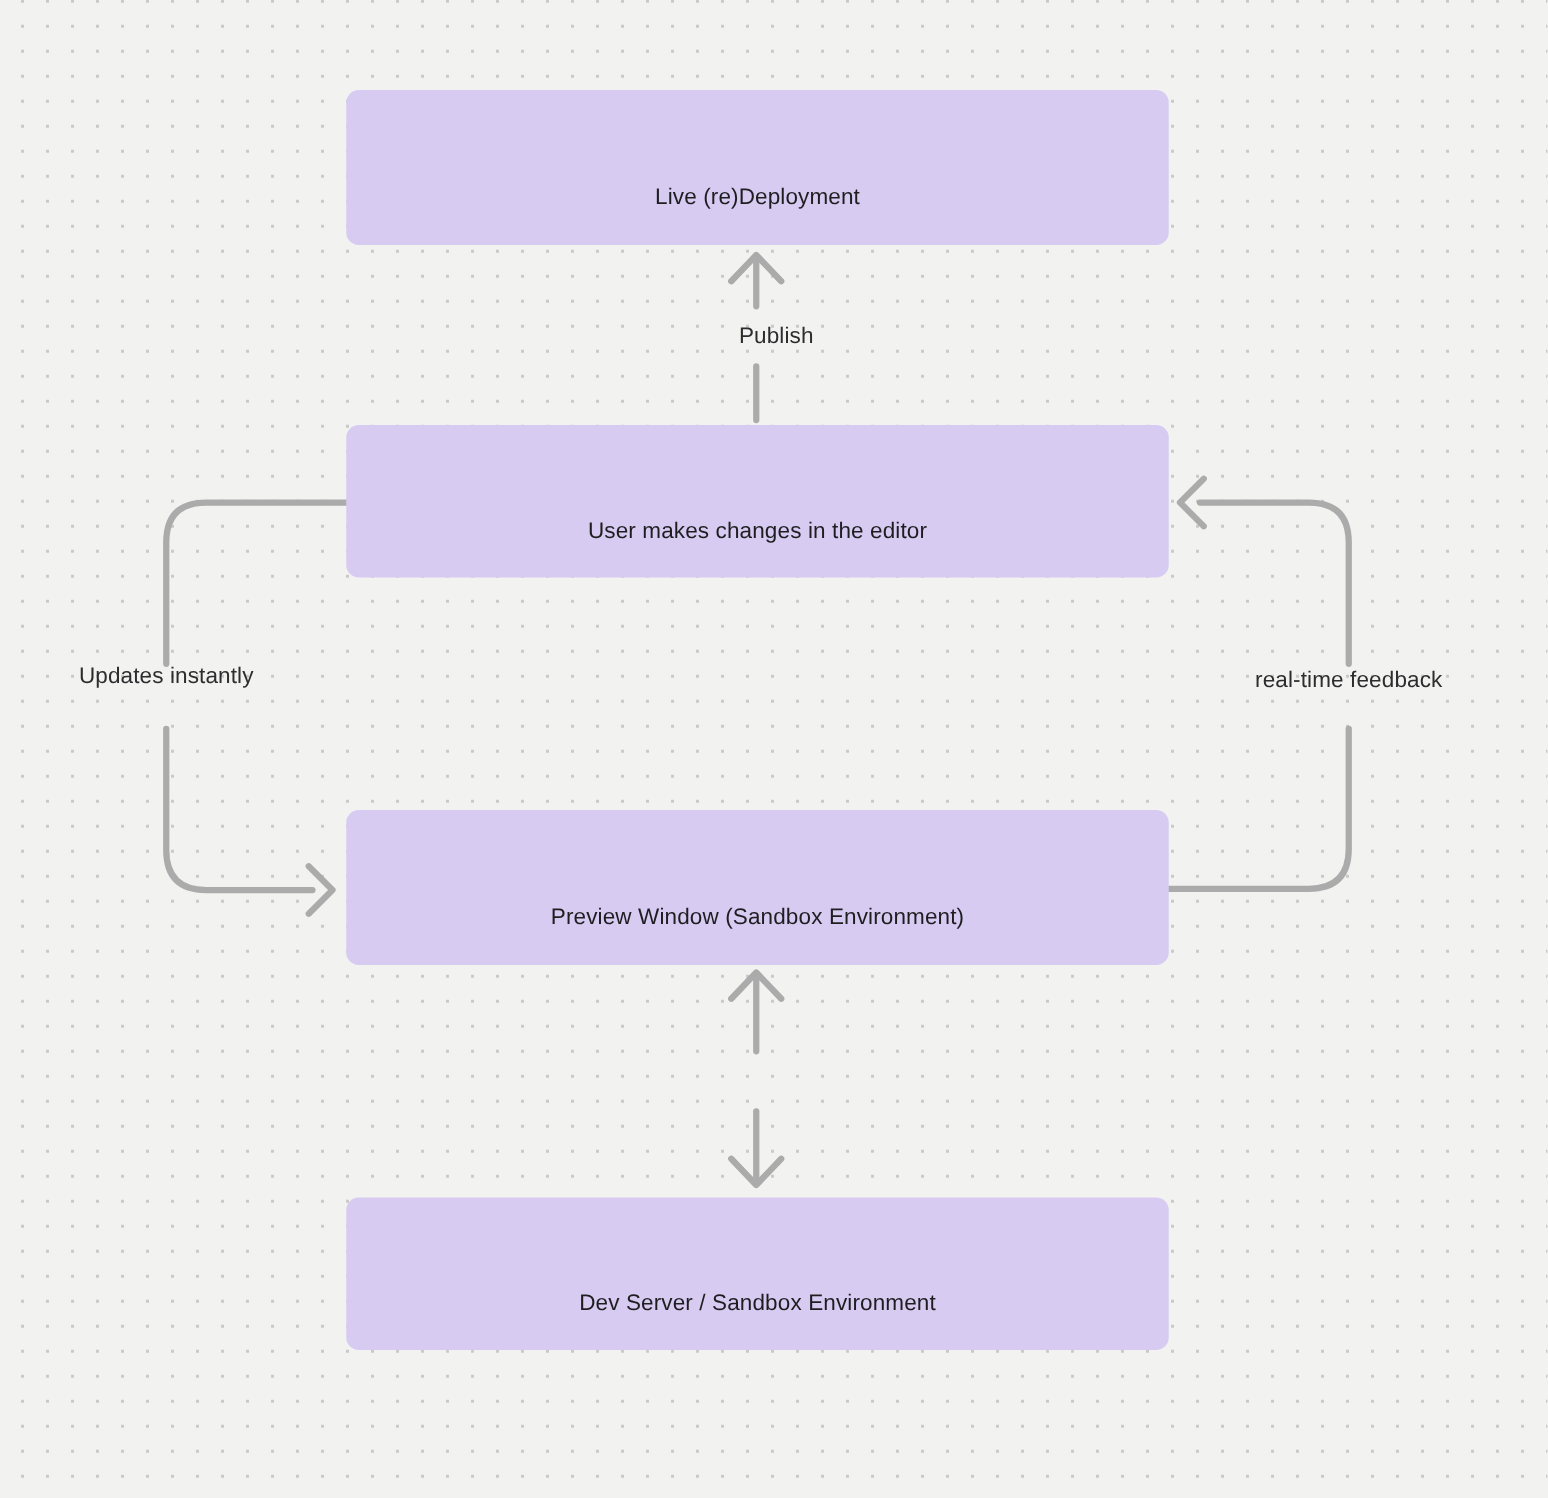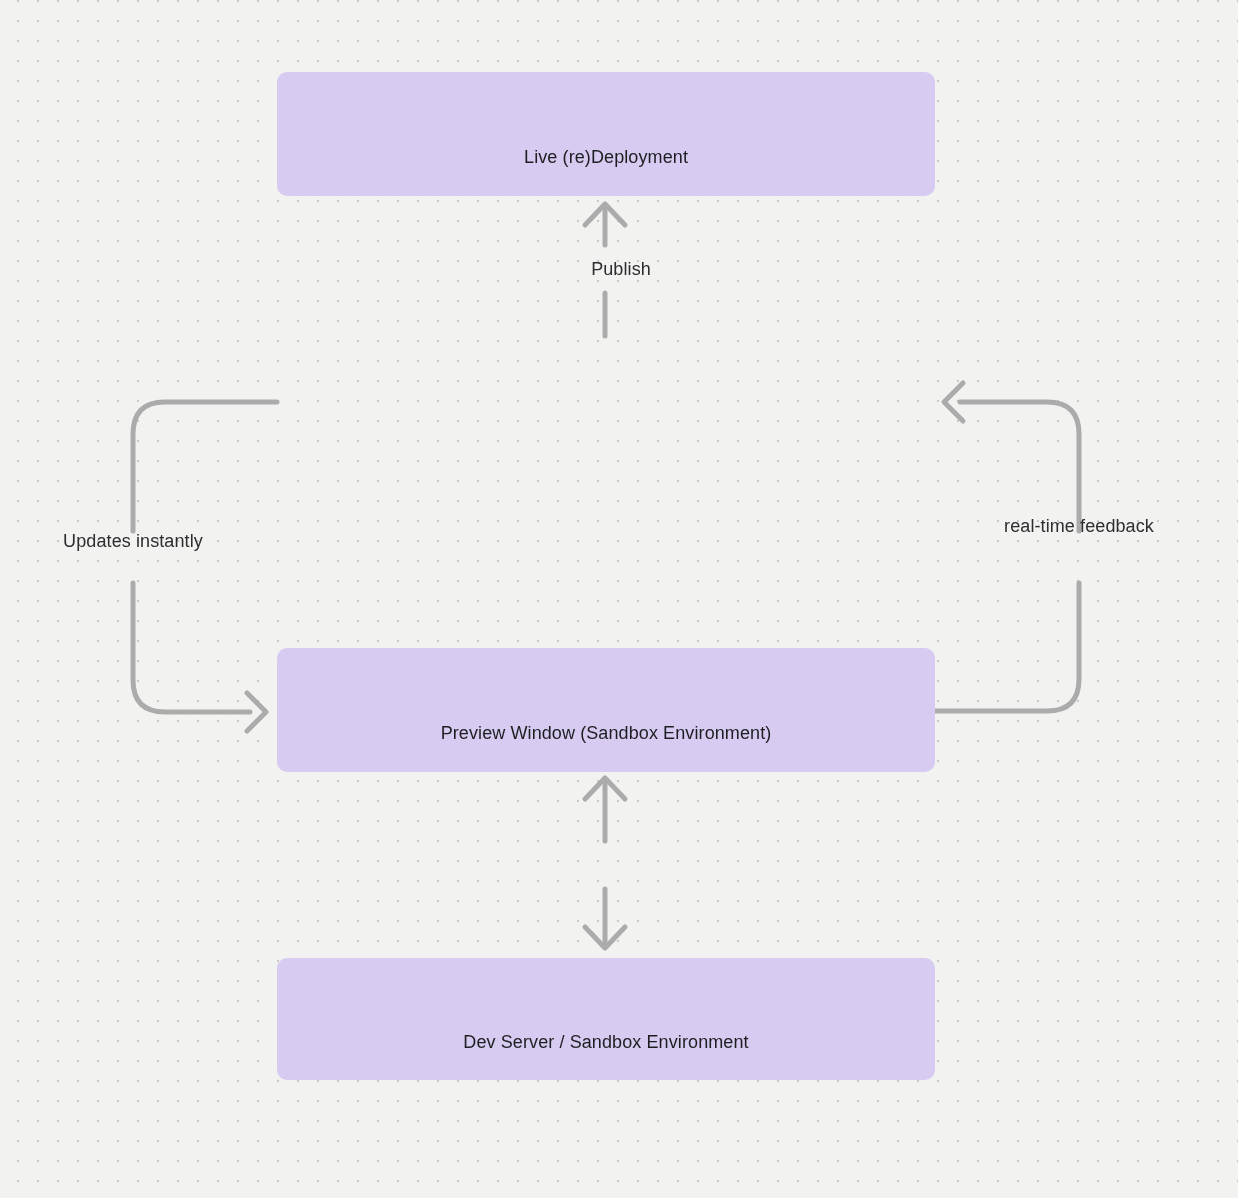--- a/index.html
+++ b/index.html
@@ -58,21 +58,21 @@
     font-size:18px;
     color:var(--label-text);
     letter-spacing:.1px;
   }
   #node-live{top:72px;height:124px;}
   #node-user{top:340px;height:122px;}
   #node-preview{top:648px;height:124px;}
   #node-devserver{top:958px;height:122px;}
   #label-publish{left:605px;top:269px;margin-left:16px;}
   #label-updates{left:133px;top:541px;}
-  #label-realtime{left:1079px;top:526px;}
+  #label-realtime{left:1079px;top:544px;}
   #label-spunup{left:605px;top:867px;}
 </style>
 </head>
 <body>
 
 <div class="canvas">
 
   <svg class="edges-layer" viewBox="0 0 1238 1198">
 
     <path d="M585 225 L605 204 L625 225"></path>
@@ -90,20 +90,23 @@
     <path d="M585 799 L605 778 L625 799"></path>
     <path d="M605 783 L605 841"></path>
     <path d="M605 889 L605 944"></path>
     <path d="M585 927 L605 948 L625 927"></path>
   </svg>
 
   <div class="node" id="node-live">
     <span class="node-label">Live (re)Deployment</span>
   </div>
 
+  <div class="node" id="node-user">
+    <span class="node-label">User makes changes in the editor</span>
+  </div>
 
   <div class="node" id="node-devserver">
     <span class="node-label">Dev Server / Sandbox Environment</span>
   </div>
 
   <div class="node" id="node-preview">
     <span class="node-label">Preview Window (Sandbox Environment)</span>
   </div>
 
   <div class="edge-label" id="label-publish">Publish</div>

